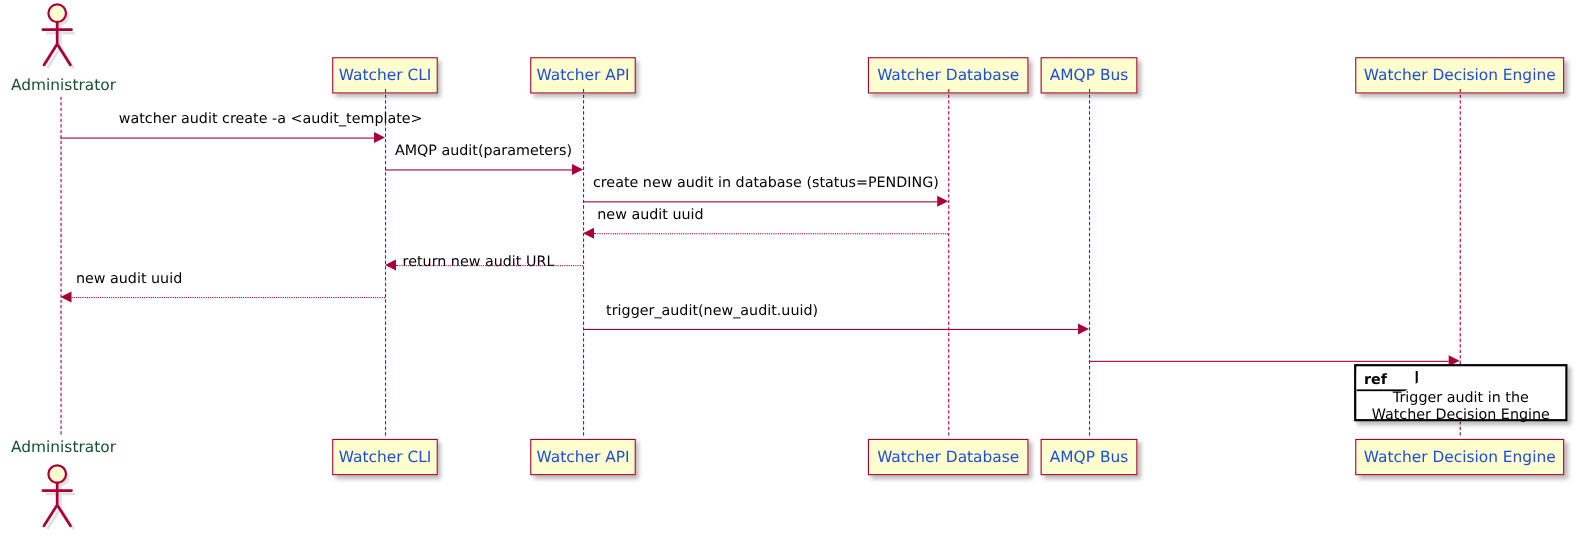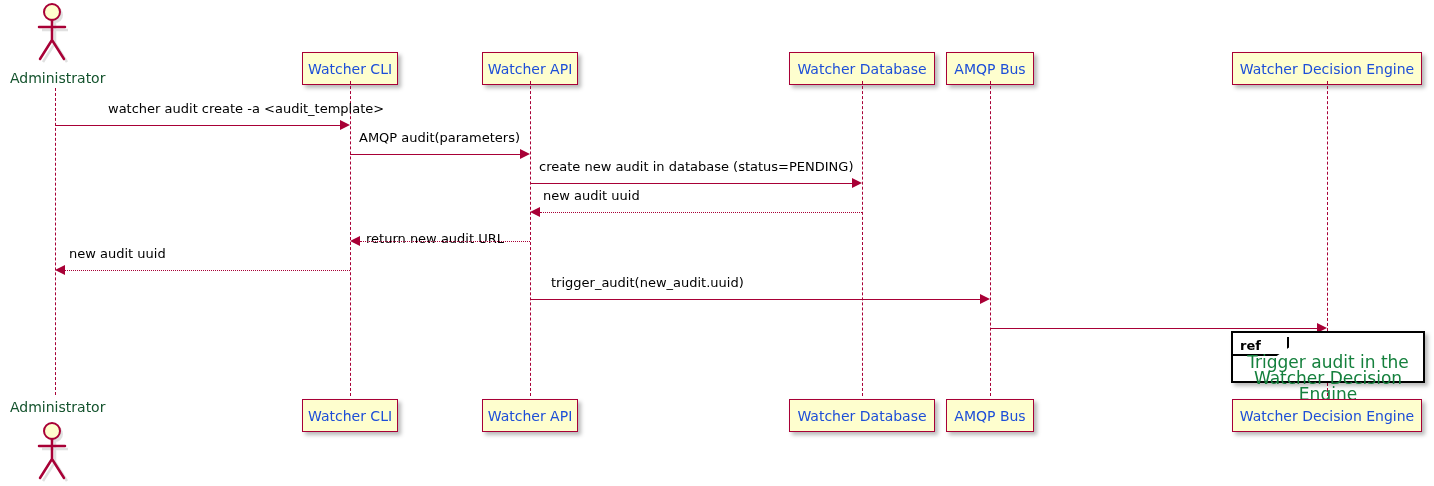--- a/index.html
+++ b/index.html
@@ -98,23 +98,23 @@
     display: flex;
     align-items: center;
     clip-path: polygon(0 0, 100% 0, 100% 55%, 78% 100%, 0 100%);
   }
   .ref-text {
     position: absolute;
     left: 0;
     right: 0;
     top: 21px;
     text-align: center;
-    font-size: 17px;
+    font-size: 13px;
     line-height: 16px;
-    color: #15803d;
+    color: #000000;
   }
 </style>
 </head>
 <body>
 
 <div id="diagram">
 
   <div class="actor-fig" style="left:33px; top:2px;">
     <svg width="44" height="62" viewBox="0 0 44 62">
       <g transform="translate(3,3)" opacity="0.25">

